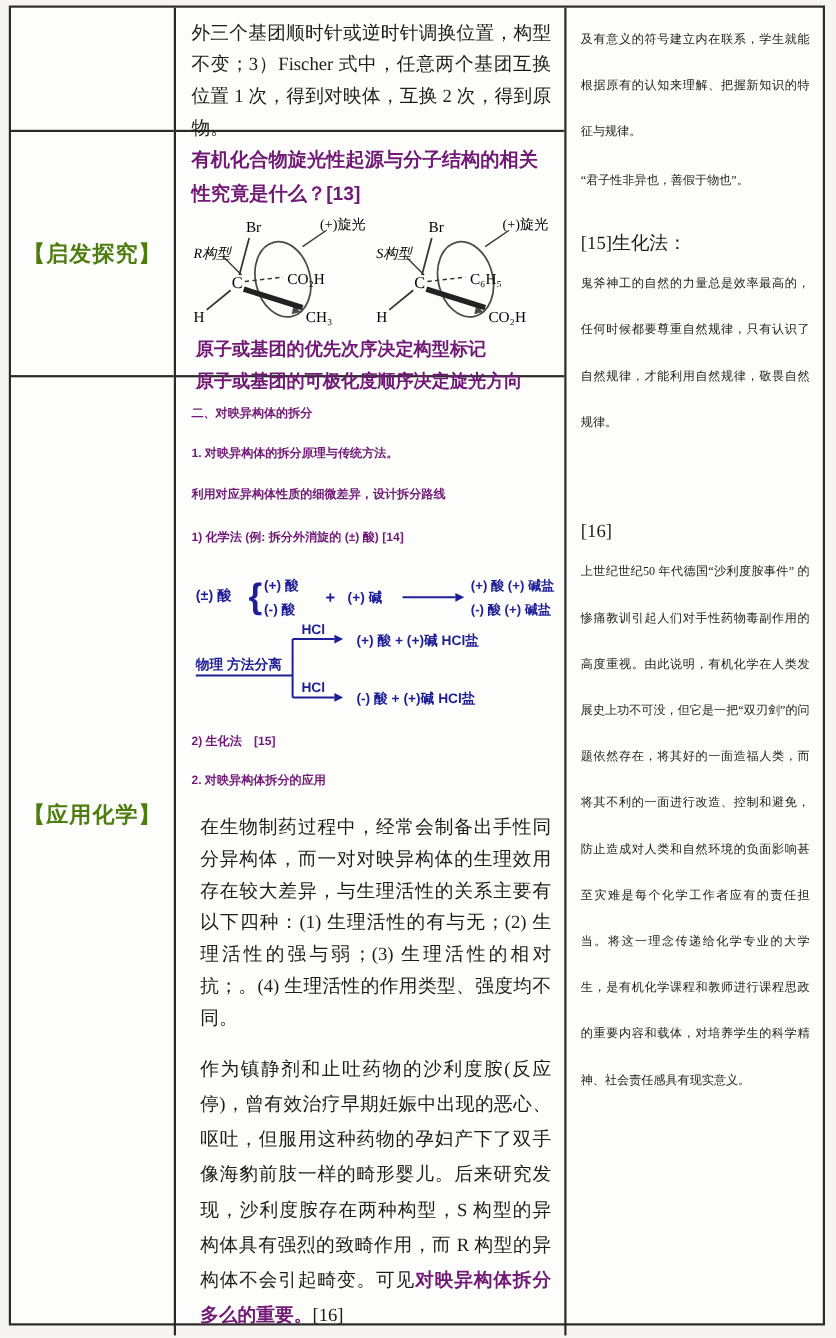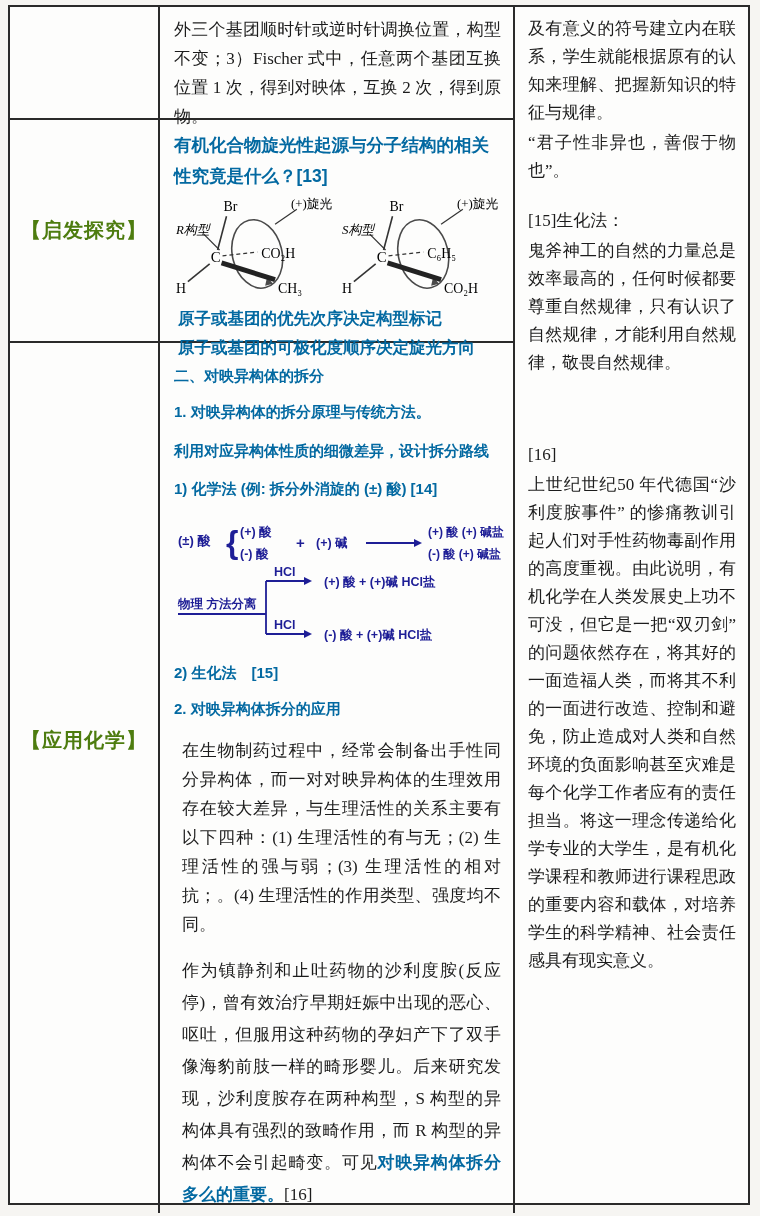--- a/index.html
+++ b/index.html
@@ -31,32 +31,32 @@
     font-family:"Liberation Sans","DejaVu Sans",sans-serif;
     font-weight:700;font-size:20px;letter-spacing:1px;color:#4d7c0f;
   }
   .row-label.app{position:relative;top:-38px;}
   .mid-cell{padding:8px 12px 2px 14px;}
   .serif-par{
     font-size:17px;line-height:29px;text-align:justify;margin:0;
   }
   .hei{
     font-family:"Liberation Sans","DejaVu Sans",sans-serif;
-    font-weight:700;color:#0369a1;
+    font-weight:700;color:#701a75;
   }
   .question{font-size:17.5px;line-height:31px;margin:2px 0 2px 0;}
   .molecules{display:flex;gap:4px;margin:1px 0 0 0;}
   .caption{font-size:16.5px;line-height:25px;margin:4px;}
-  .mid3 > .hblock{font-size:15px;line-height:22px;margin:14px 0 0 0;}
+  .mid3 > .hblock{font-size:11px;line-height:22px;margin:14px 0 0 0;}
   .mid3 > .hblock.wrap{line-height:27px;}
   .scheme-wrap{margin:12px 0 0 2px;}
   .para{margin:16px 0 0 8px;}
   .para.p2{line-height:32px;}
   .notes-cell{padding:8px 12px 8px 13px;}
-  .note-par{font-size:17px;line-height:28px;text-align:justify;margin:0;}
+  .note-par{font-size:11px;line-height:42px;text-align:justify;margin:0;}
   .note-title{font-size:17px;line-height:28px;margin:0;}
   .gap-14{margin-top:150px;}
   .gap-15{margin-top:22px;}
   .gap-16{margin-top:64px;}
   .nb{margin-top:2px;}
   svg text{font-family:"Liberation Serif","DejaVu Serif",serif;}
   .scheme-svg text{font-family:"Liberation Sans","DejaVu Sans",sans-serif;font-weight:700;}
 </style>
 </head>
 <body>

